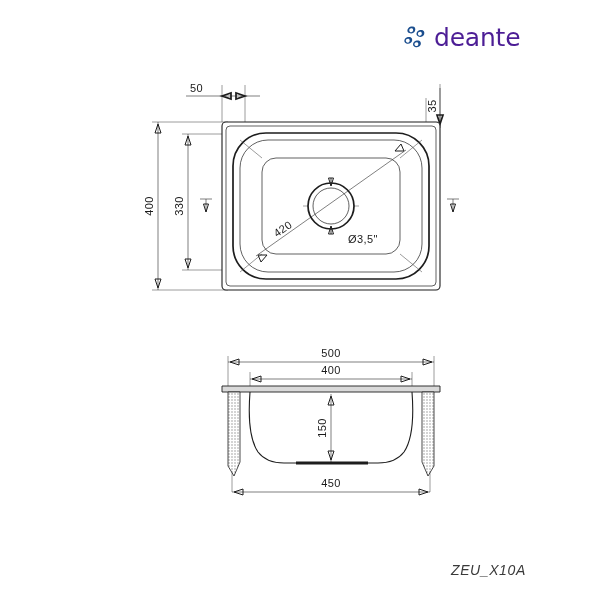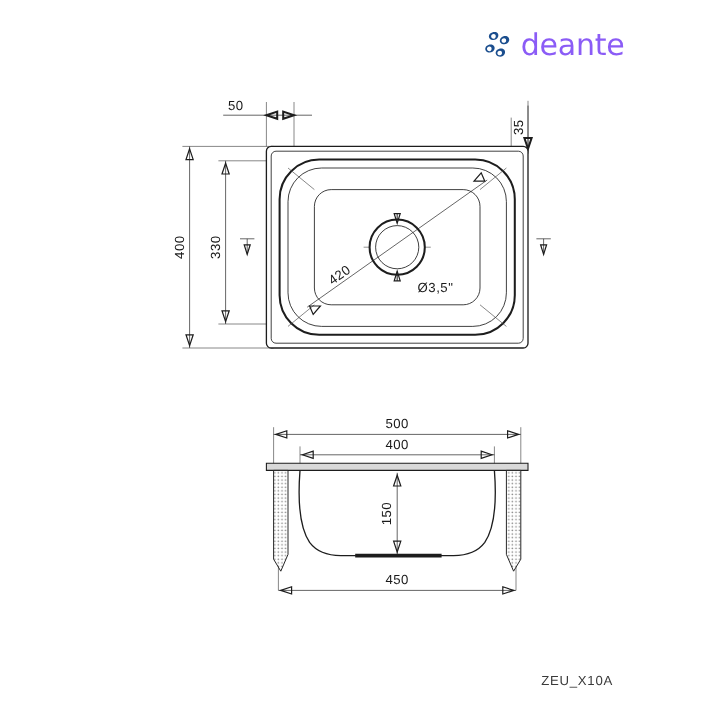--- a/index.html
+++ b/index.html
@@ -19,21 +19,21 @@
     position:absolute;
     left:402px;top:24px;
     display:flex;align-items:center;gap:6px;
   }
   .logo-mark{width:26px;height:26px;display:block;}
   .logo-word{
     font-size:25px;
     letter-spacing:-0.2px;
     font-weight:400;
     line-height:1;
-    color:#8b5cf6;
+    color:#4c1d95;
     font-family:"DejaVu Sans", sans-serif;
   }
 
   
   svg.dwg{position:absolute;left:0;top:0;width:600px;height:600px;}
   .ln{stroke:#1d1d1d;fill:none;}
   .thin{stroke-width:0.7;}
   .med{stroke-width:1.1;}
   .thick{stroke-width:1.7;}
   .ext{stroke:#4a4a4a;stroke-width:0.55;fill:none;}
@@ -43,23 +43,24 @@
   .white{fill:#ffffff;}
   .dimtxt{
     font-family:"Liberation Sans", sans-serif;
     font-size:11px;
     fill:#1a1a1a;
     letter-spacing:0.4px;
   }
   .code{
     position:absolute;
     left:451px;top:562px;
-    font-size:11px;
+    font-size:14px;
     letter-spacing:0.6px;
     color:#3a3a3a;
+    font-style:italic;
   }
 </style>
 </head>
 <body>
 
 <div id="page">
 
   <div class="logo">
     <svg class="logo-mark" viewBox="0 0 60 60">
       <g fill="#1b4e8e">

